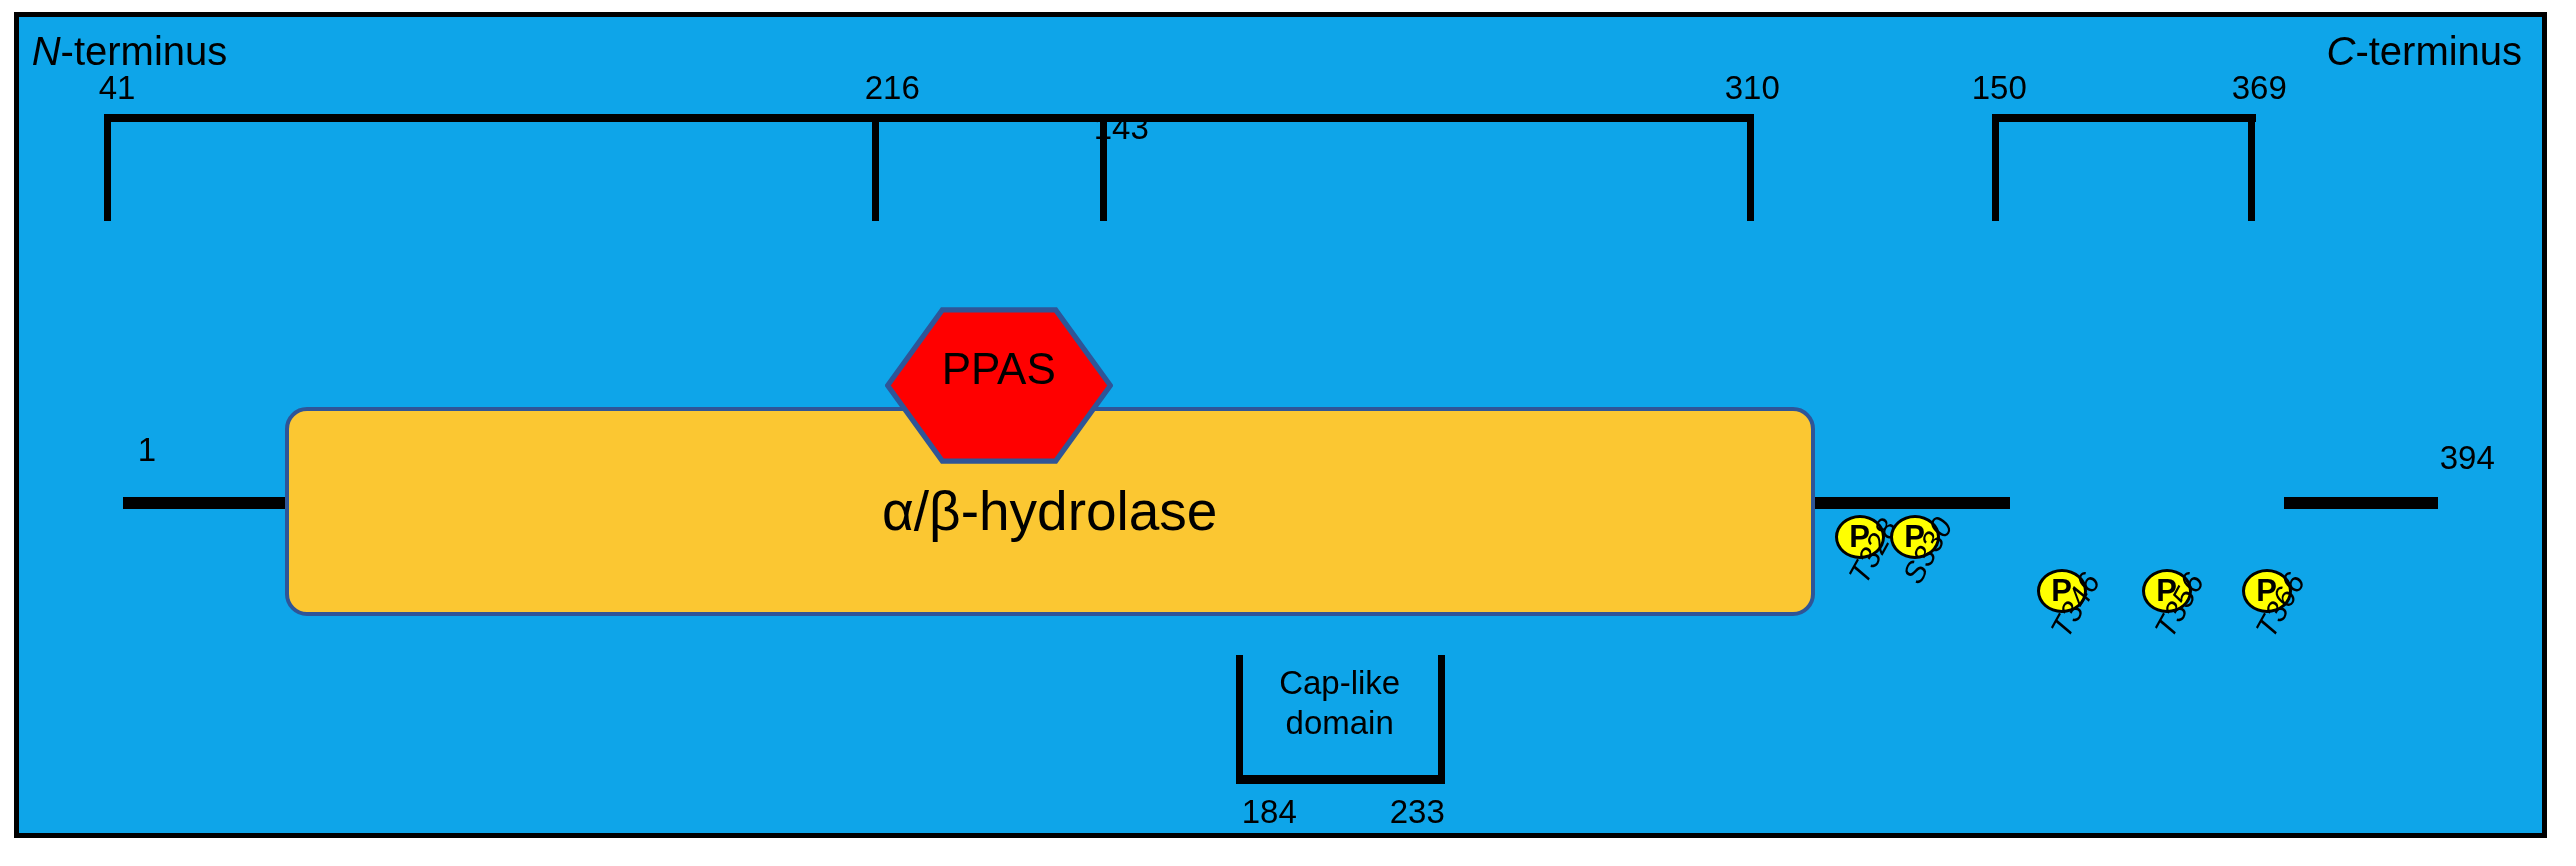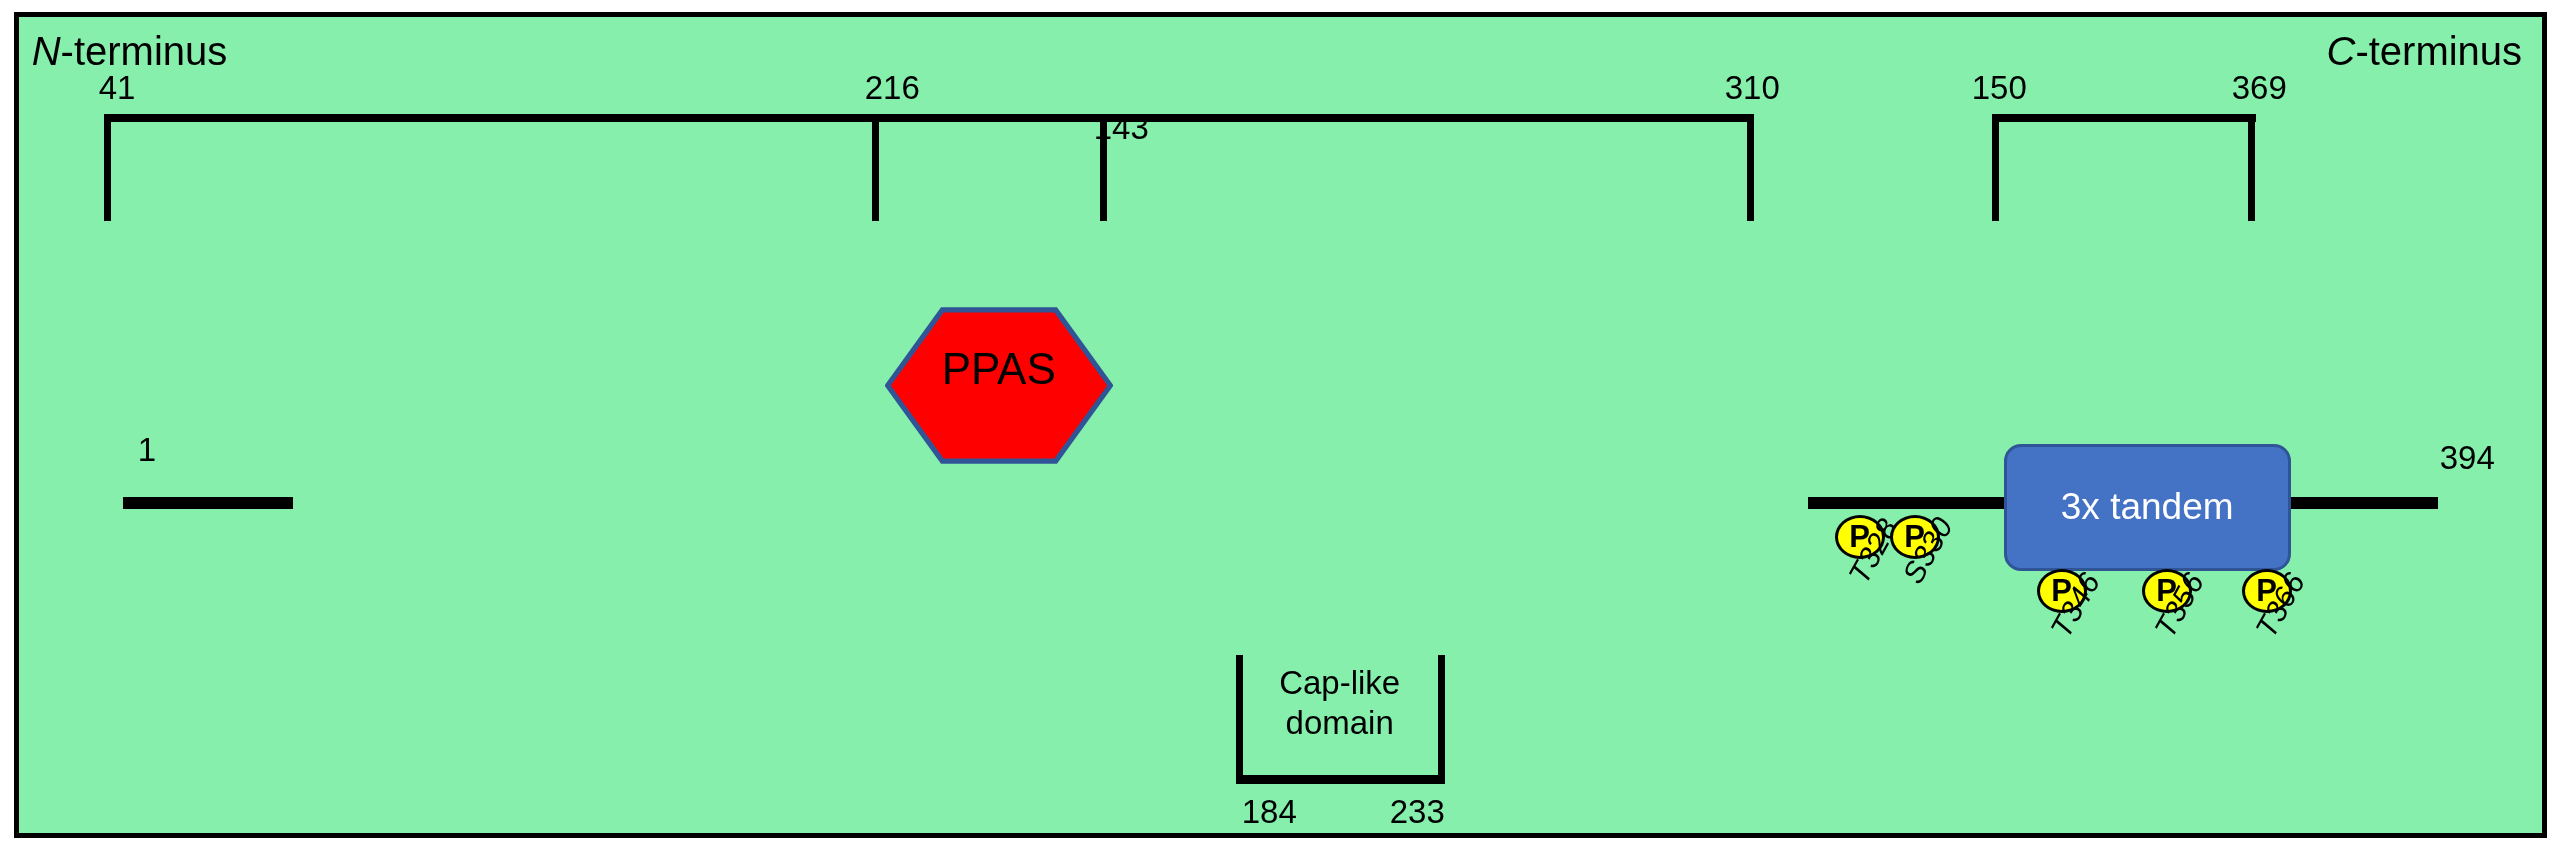--- a/index.html
+++ b/index.html
@@ -18,21 +18,21 @@
     background: #ffffff;
     overflow: hidden;
   }
   
   #panel {
     position: absolute;
     left: 13.7px;
     top: 11.8px;
     width: 2533px;
     height: 826px;
-    background: #86efac;
+    background: #0ea5e9;
     border: 5.9px solid #000000;
     box-sizing: border-box;
   }
   
   .txt {
     position: absolute;
     color: #000000;
     white-space: nowrap;
     line-height: 1;
   }
@@ -235,31 +235,31 @@
     <div class="bracket-v" style="left:2229px; top:97px; height:107px;"></div>
 
 
     <div class="backbone" style="left:104px; top:480px; width:170px;"></div>
     <div class="backbone" style="left:1789px; top:480px; width:202px;"></div>
     <div class="backbone" style="left:2265px; top:480px; width:154px;"></div>
 
     <div class="txt resnum" style="left:119px; top:416px;">1</div>
     <div class="txt resnum" style="left:2421px; top:424px;">394</div>
 
+    <div id="hydrolase-box">
+      <div id="hydrolase-label">α/β-hydrolase</div>
+    </div>
 
     <div id="ppas-wrap">
       <svg width="228" height="157" viewBox="0 0 350 240">
         <polygon points="88,4 262,4 346,120 262,236 88,236 4,120" fill="#ff0000" stroke="#2f5597" stroke-width="8"></polygon>
       </svg>
       <div id="ppas-label">PPAS</div>
     </div>
 
-    <div id="tandem-box">
-      <span id="tandem-label">3x tandem</span>
-    </div>
 
     <div class="phos" style="left:1816px; top:498px;">
       <span>P</span>
     </div>
     <div class="rotlabel" style="left:1823px; top:556px;">T328</div>
 
     <div class="phos" style="left:1871px; top:498px;">
       <span>P</span>
     </div>
     <div class="rotlabel" style="left:1877px; top:556px;">S330</div>

